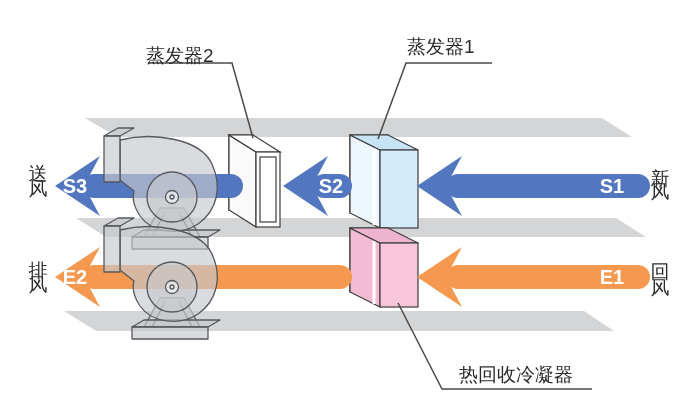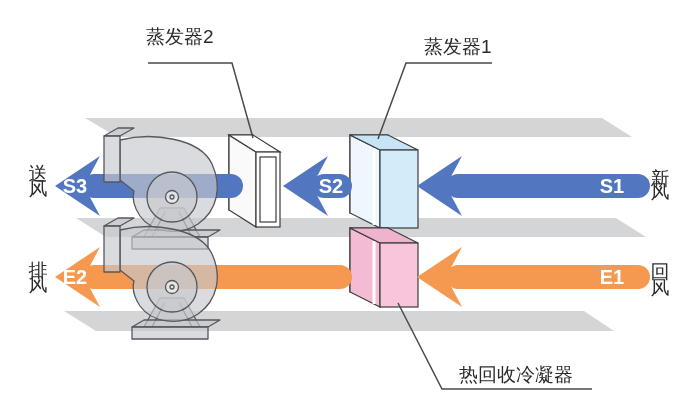--- a/index.html
+++ b/index.html
@@ -129,22 +129,22 @@
     <circle cx="172" cy="287" r="2" fill="none"></circle>
   </g>
 
   <g fill="none" stroke="#4a4a4a" stroke-width="1.5">
     <polyline points="148,63 232,63 253,138"></polyline>
     <polyline points="492,63 406,63 378,139"></polyline>
     <polyline points="398,303 442,389 592,389"></polyline>
   </g>
 </svg>
 
-<div class="comp-label" style="left:146px;top:24px;">蒸发器2</div>
-<div class="comp-label" style="left:424px;top:34px;">蒸发器1</div>
+<div class="comp-label" style="left:146px;top:43px;">蒸发器2</div>
+<div class="comp-label" style="left:407px;top:34px;">蒸发器1</div>
 <div class="comp-label" style="left:459px;top:362px;">热回收冷凝器</div>
 
 <div class="side-label" style="left:27px;top:149px;">送风</div>
 <div class="side-label" style="left:649px;top:152px;">新风</div>
 <div class="side-label" style="left:27px;top:245px;">排风</div>
 <div class="side-label" style="left:649px;top:248px;">回风</div>
 
 </div>
 
 </body></html>

